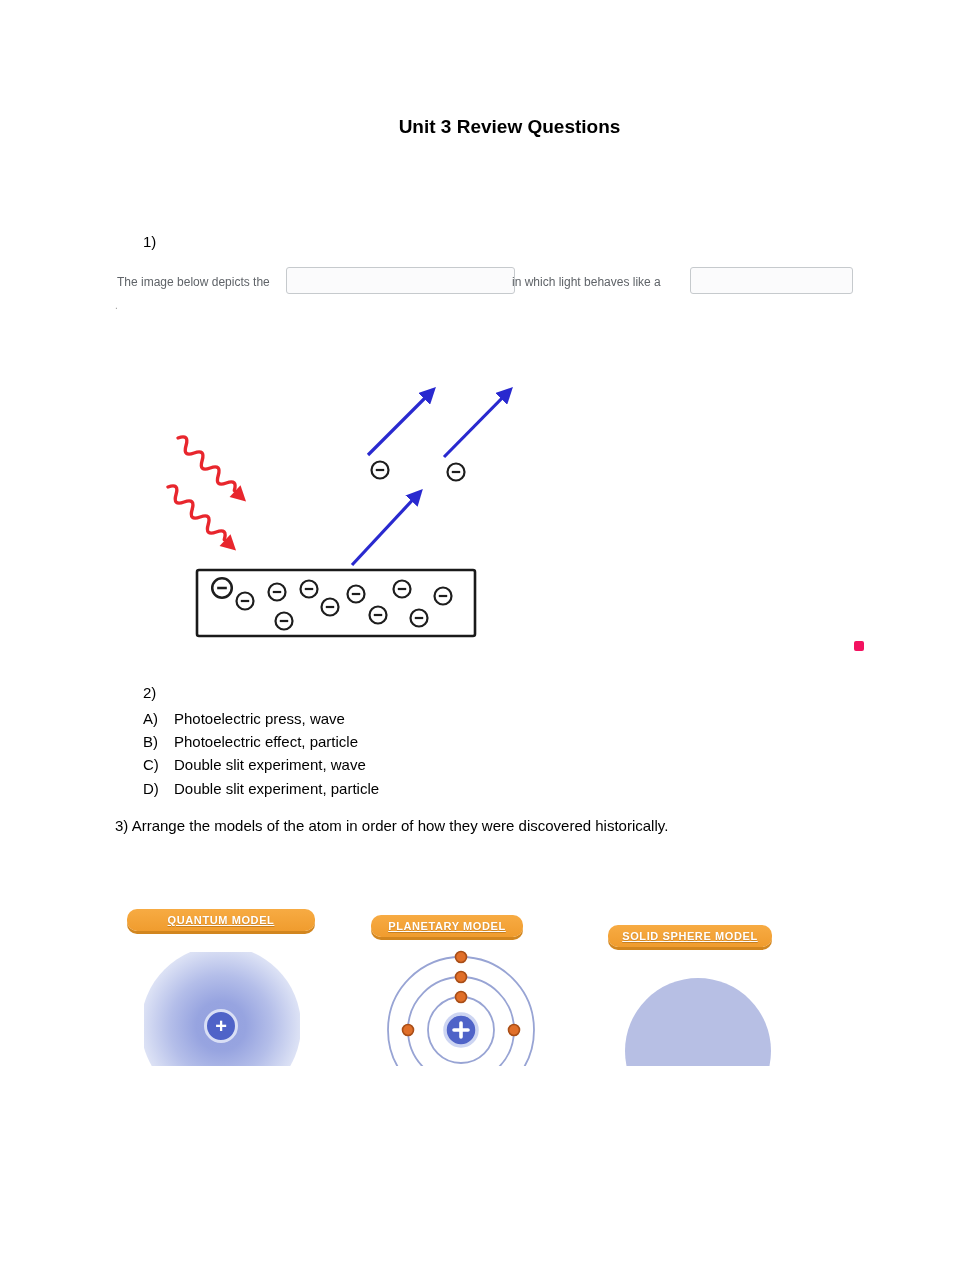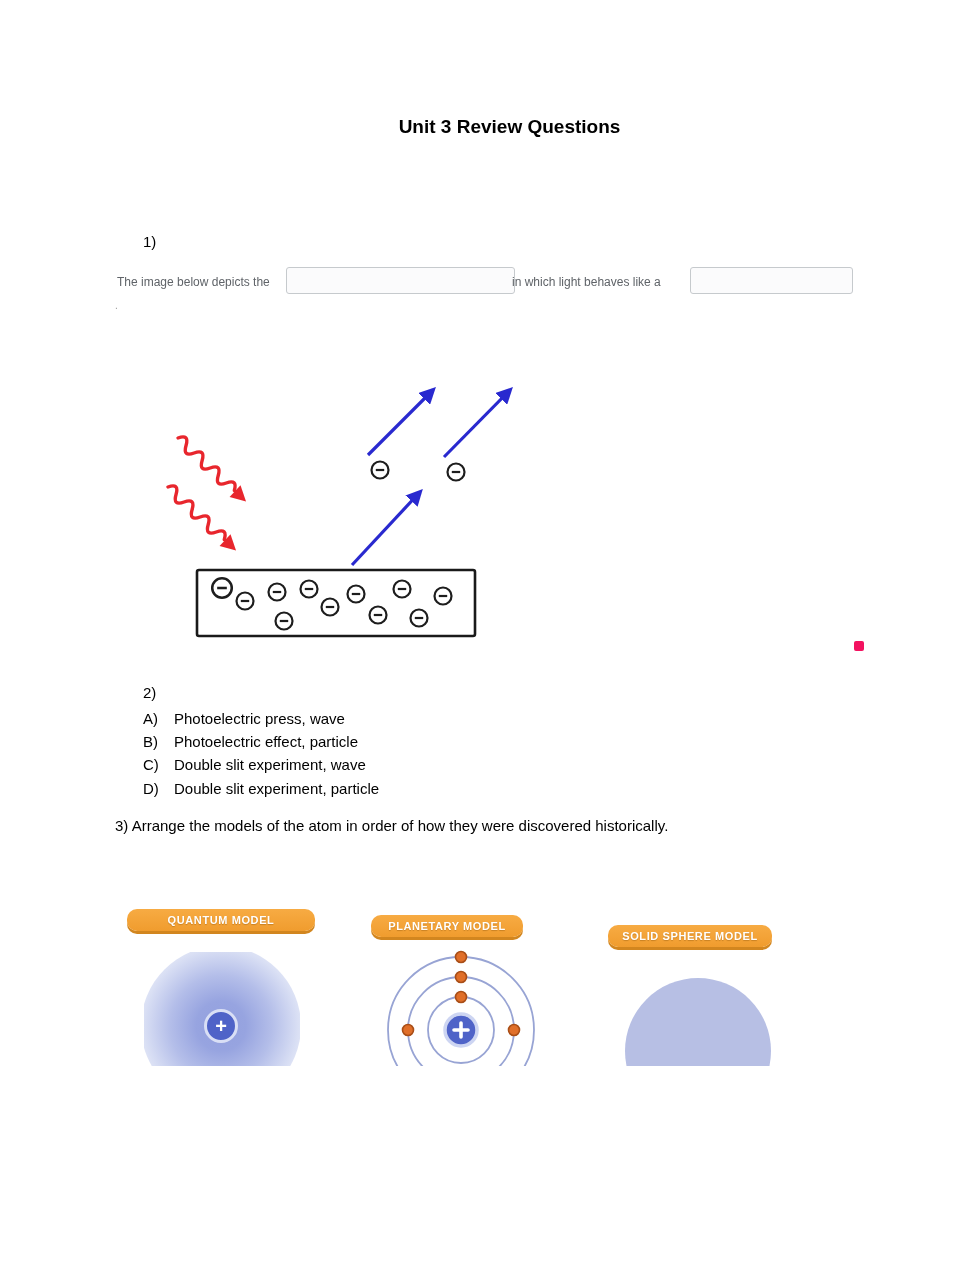--- a/index.html
+++ b/index.html
@@ -43,20 +43,21 @@
   .q3-text { position:absolute; left:115px; top:808px; font-size:15px;margin-top:9px; }
 
   
   .banner {
     position:absolute; height:22px; border-radius:10px;
     background:linear-gradient(#f7ab43, #f09c2e);
     box-shadow:0 3px 0 #d2861f;
     color:#fff; font-size:11px; font-weight:bold; letter-spacing:0.6px;
     text-align:center; line-height:22px;
     text-shadow:0 1px 1px rgba(120,70,0,0.35);
+    text-decoration:underline;
   }
   #banner-quantum   { left:127px; top:909px; width:188px; }
   #banner-planetary { left:371px; top:915px; width:152px; }
   #banner-solid     { left:608px; top:925px; width:164px; }
 
   
   .quantum-box { position:absolute; left:144px; top:952px; width:156px; height:114px; overflow:hidden; }
   .quantum-ball {
     position:absolute; left:-3px; top:-6px; width:160px; height:160px; border-radius:50%;
     background:radial-gradient(circle at 50% 50%,

